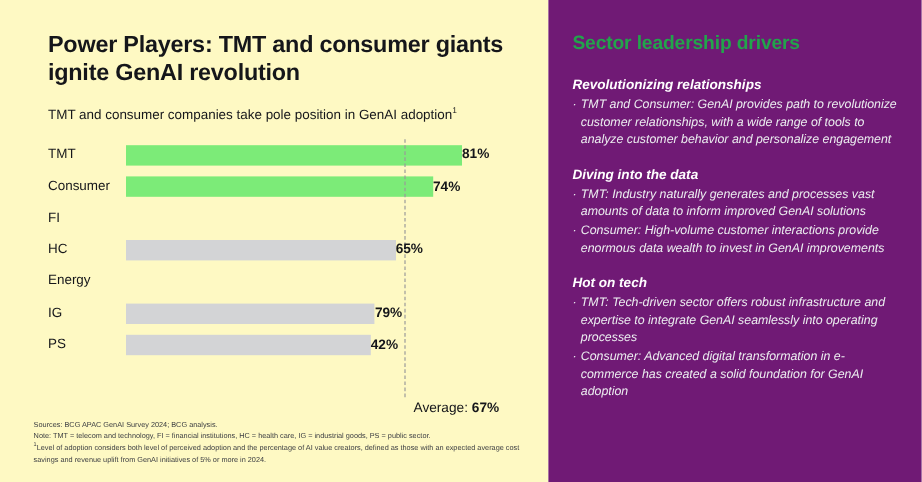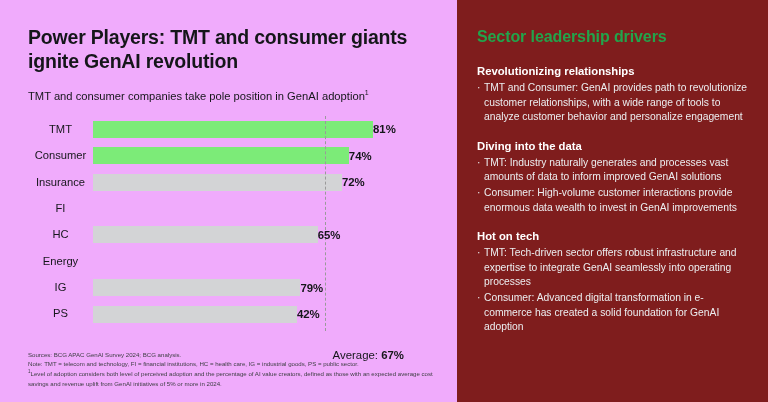--- a/index.html
+++ b/index.html
@@ -15,22 +15,22 @@
     height: 402px;
     display: flex;
     background: #ffffff;
   }
 
   
   .left-panel {
     position: relative;
     width: 457px;
     height: 402px;
-    background: #f0abfc;
-    padding: 26px 28px 0 28px;
+    background: #fef9c3;
+    padding: 26px 28px 0 40px;
   }
   .title {
     font-size: 19.5px;
     font-weight: bold;
     color: #15161a;
     line-height: 1.22;
     letter-spacing: -0.2px;
   }
   .subtitle {
     margin-top: 15px;
@@ -58,21 +58,20 @@
     width: 0;
     height: 205px;
     border-left: 1px dashed #9a9a9a;
     z-index: 3;
   }
   .bar-row {
     position: relative;
     height: 26.4px;
     display: flex;
     align-items: center;
-    text-align: center;
   }
   .bar-label {
     width: 65px;
     flex: 0 0 65px;
     font-size: 11.2px;
     color: #15161a;
     line-height: 1;
   }
   .bar-track {
     position: relative;
@@ -118,32 +117,32 @@
     color: #3c3e42;
   }
   .footnotes p { margin: 0; }
   .footnotes sup { font-size: 4.6px; vertical-align: super; line-height: 0; }
 
   
   .right-panel {
     position: relative;
     width: 311px;
     height: 402px;
-    background: #7f1d1d;
+    background: #701a75;
     padding: 28px 20px 0 20px;
     color: #ffffff;
   }
   .panel-title {
     font-size: 16px;
     font-weight: bold;
     color: #22a44b;
     letter-spacing: -0.1px;
     margin-bottom: 19px;
   }
-  .block { margin-bottom: 15px; }
+  .block { margin-bottom: 15px; font-style: italic; }
   .block-heading {
     font-size: 11.3px;
     font-weight: bold;
     color: #ffffff;
     margin-bottom: 4px;
   }
   .bullet {
     display: flex;
     font-size: 10.3px;
     line-height: 1.42;
@@ -178,27 +177,20 @@
           </div>
         </div>
         <div class="bar-row">
           <div class="bar-label">Consumer</div>
           <div class="bar-track">
             <div class="bar hl" style="width: 255.802px;"></div>
             <div class="bar-value">74%</div>
           </div>
         </div>
         <div class="bar-row">
-          <div class="bar-label">Insurance</div>
-          <div class="bar-track">
-            <div class="bar" style="width: 248.889px;"></div>
-            <div class="bar-value">72%</div>
-          </div>
-        </div>
-        <div class="bar-row">
           <div class="bar-label">FI</div>
         </div>
         <div class="bar-row">
           <div class="bar-label">HC</div>
           <div class="bar-track">
             <div class="bar" style="width: 224.691px;"></div>
             <div class="bar-value">65%</div>
           </div>
         </div>
         <div class="bar-row">
@@ -212,21 +204,21 @@
           </div>
         </div>
         <div class="bar-row">
           <div class="bar-label">PS</div>
           <div class="bar-track">
             <div class="bar" style="width: 203.951px;"></div>
             <div class="bar-value">42%</div>
           </div>
         </div>
         <div class="avg-line" style="left: 296.605px; height: 215.2px;"></div>
-      <div class="avg-caption" style="left: 304.605px; top: 233px;"><span>Average: </span><b>67%</b></div>
+      <div class="avg-caption" style="left: 304.605px; top: 218px;"><span>Average: </span><b>67%</b></div>
     </div>
 
     <div class="footnotes">
       <p>Sources: BCG APAC GenAI Survey 2024; BCG analysis.</p>
       <p>Note: TMT = telecom and technology, FI = financial institutions, HC = health care, IG = industrial goods, PS = public sector.</p>
       <p><sup>1</sup><span>Level of adoption considers both level of perceived adoption and the percentage of AI value creators, defined as those with an expected average cost savings and revenue uplift from GenAI initiatives of 5% or more in 2024.</span></p>
     </div>
   </div>
 
   <div class="right-panel">

